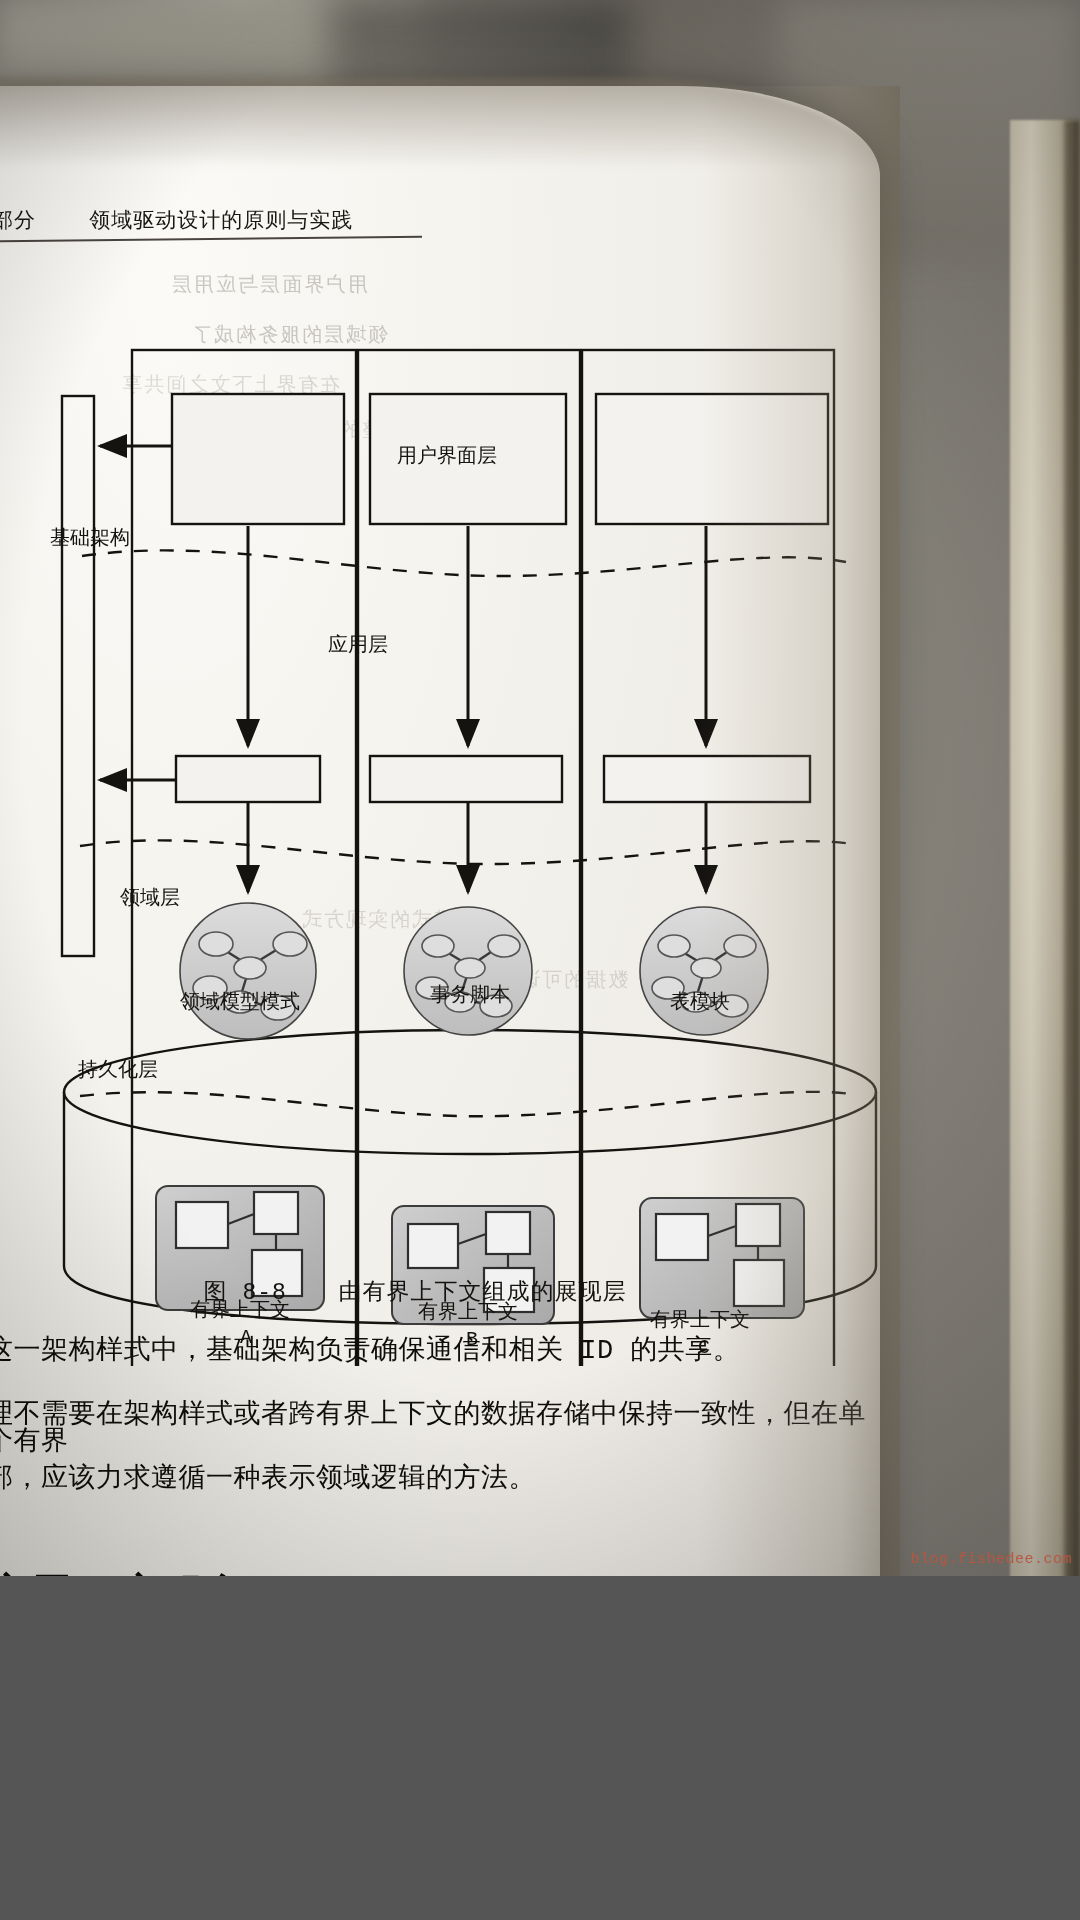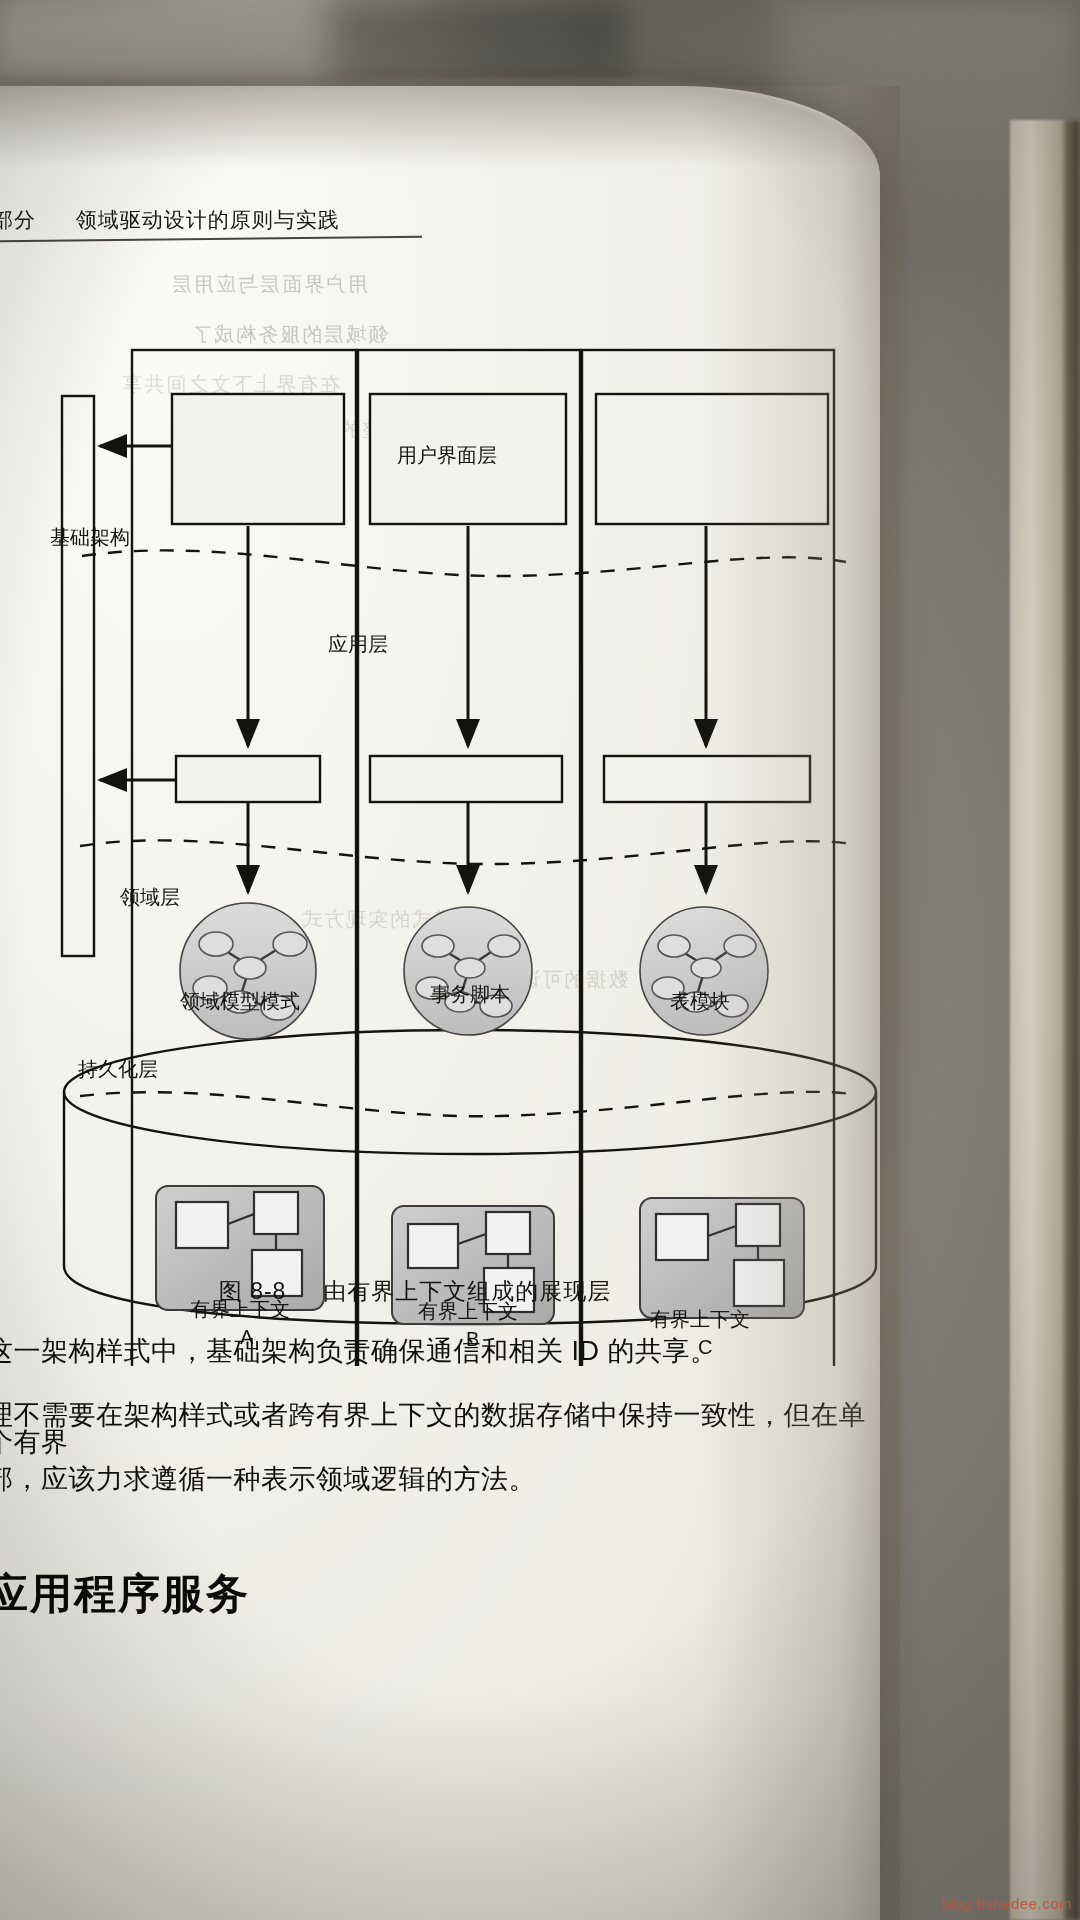--- a/index.html
+++ b/index.html
@@ -3,23 +3,23 @@
 <meta charset="utf-8">
 <style>
   html, body {
     margin: 0;
     padding: 0;
     background: #555;
   }
   #page {
     position: relative;
     width: 1080px;
-    height: 1920px;
+    height: 1576px;
     overflow: hidden;
-    font-family: Liberation Sans, sans-serif;
+    font-family: Liberation Mono, monospace;
     background: #fde047;
   }
   
   .photo-bg {
     position: absolute;
     inset: 0;
     background:
       linear-gradient(100deg, #8d8a82 0%, #a9a69c 18%, #78746c 34%, #6a665e 48%, #7d7a72 70%, #908c84 100%);
   }
   .bg-blur-1 {

